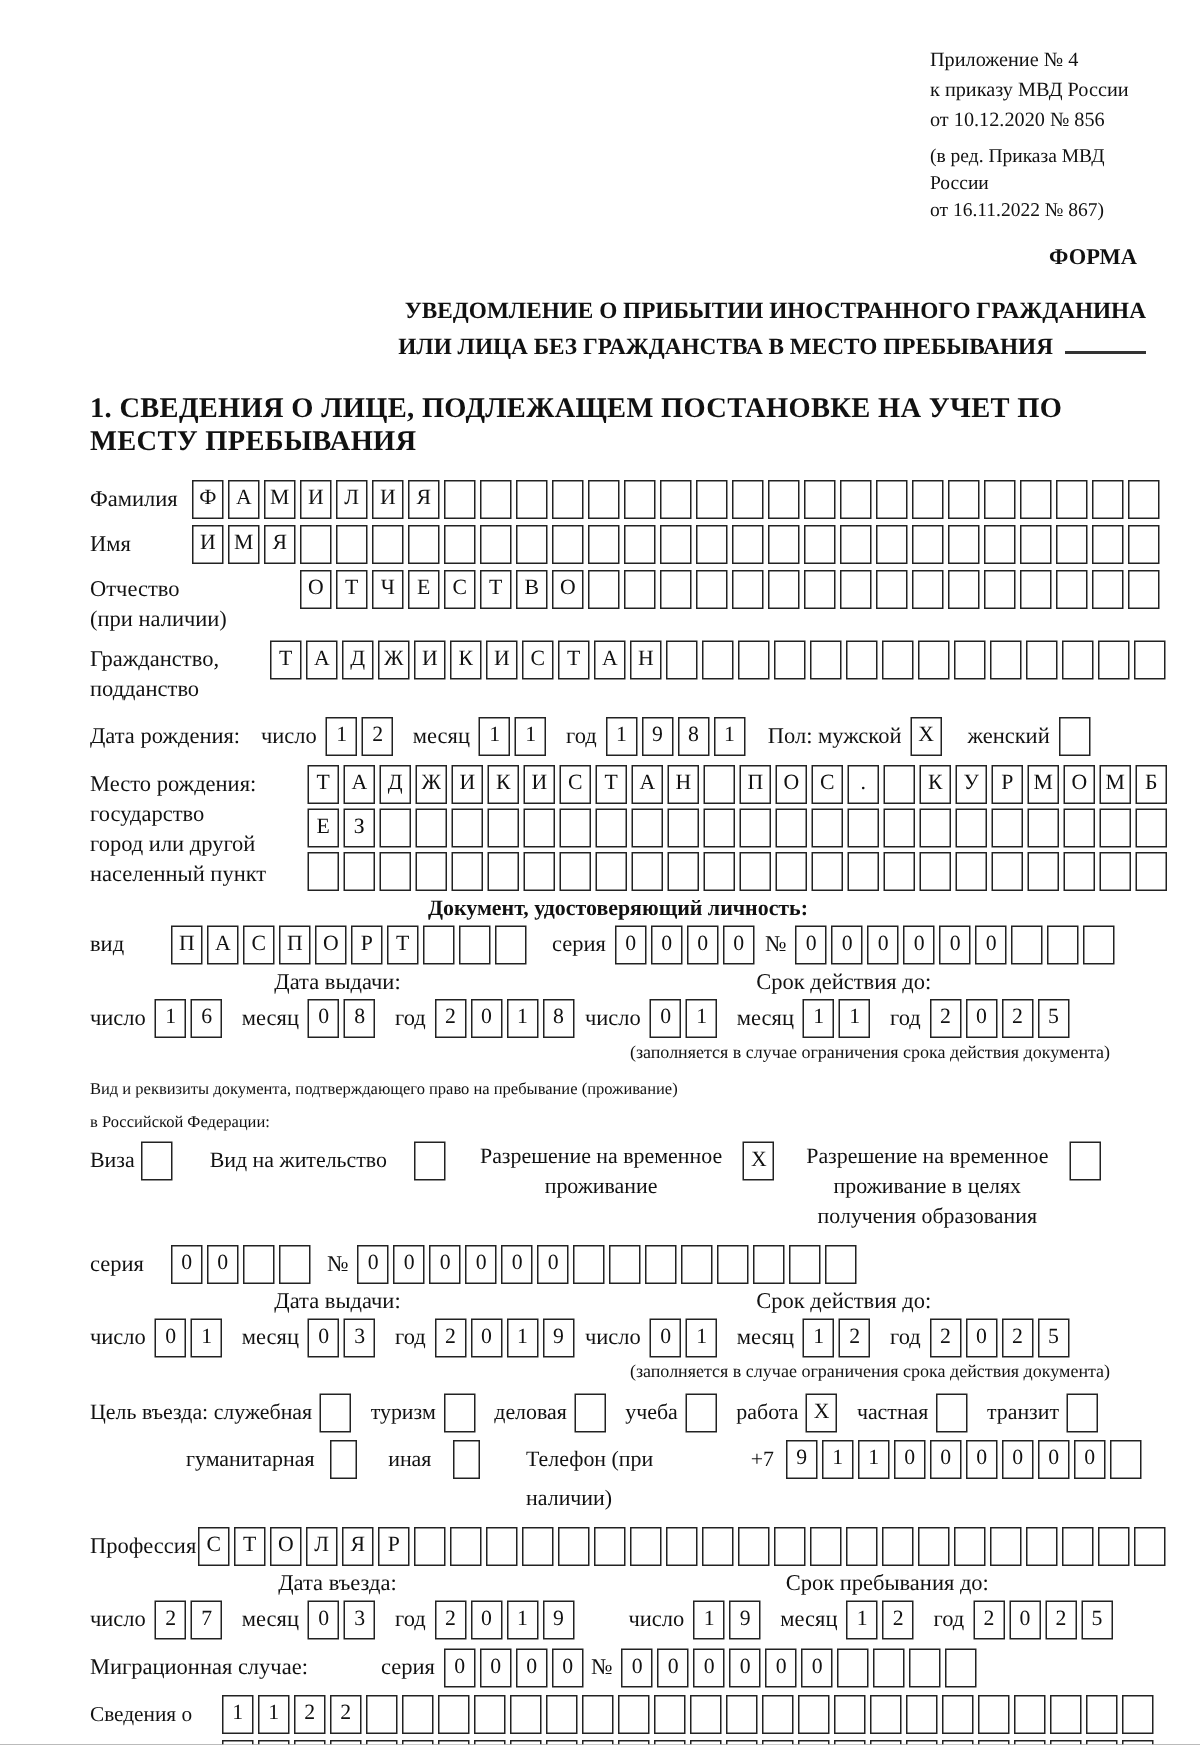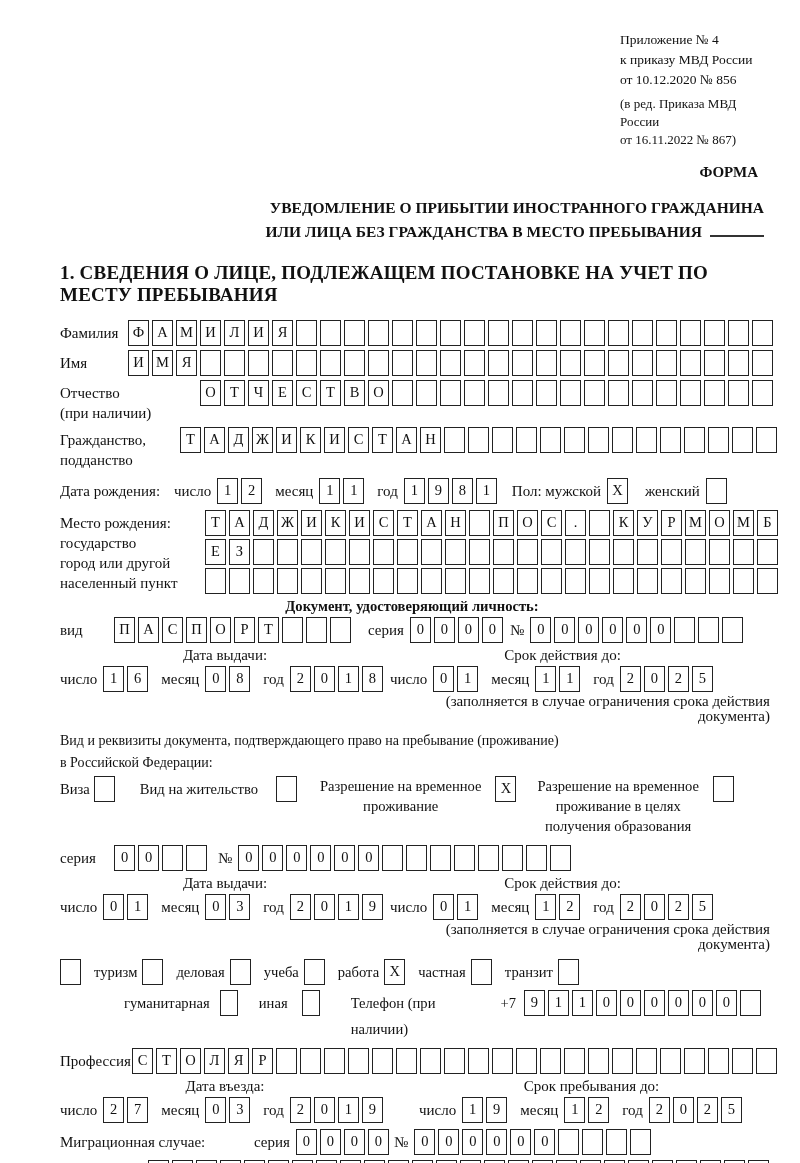--- a/index.html
+++ b/index.html
@@ -30,22 +30,22 @@
   .stack{display:flex;flex-direction:column;gap:3px;}
   .sl{font-size:15px;margin:0 6px 0 10px;line-height:26px;}
   .sl.first{margin-left:0;}
   .dates{display:flex;margin-top:4px;}
   .dates .dcol{display:flex;flex-direction:column;}
   .dates .dcol.left{width:385px;}
   .dhead{font-size:15px;text-align:center;line-height:17px;}
   .dhead.lft{width:330px;}
   .dhead.rgt{width:345px;}
   .dline{display:flex;margin-top:2px;}
-  .dnote{font-size:15px;line-height:15px;margin-top:2px;text-align:right;width:380px;}
-  .para{font-size:14px;line-height:22px;margin-top:6px;}
+  .dnote{font-size:12px;line-height:15px;margin-top:2px;text-align:center;width:380px;}
+  .para{font-size:11px;line-height:22px;margin-top:6px;}
   .permit-row{margin-top:2px;}
   .opt{display:inline-flex;flex-direction:column;text-align:center;font-size:14.6px;line-height:20px;}
   .plabel{font-size:14.6px;line-height:26px;}
   .purpose-row .plabel{margin-right:5px;}
   .purpose-row .cell{margin-right:13px;}
 </style>
 </head>
 <body>
 
 <div class="page">
@@ -209,20 +209,21 @@
         <span class="sl">месяц</span>
         <span class="cells"><span class="cell">1</span><span class="cell">2</span></span>
         <span class="sl">год</span>
         <span class="cells"><span class="cell">2</span><span class="cell">0</span><span class="cell">2</span><span class="cell">5</span></span>
       </div>
       <div class="dnote">(заполняется в случае ограничения срока действия документа)</div>
     </div>
   </div>
 
   <div class="frow purpose-row" style="margin-top:7px;">
+    <span class="plabel">Цель въезда: служебная</span>
     <span class="cell"></span>
     <span class="plabel">туризм</span>
     <span class="cell"></span>
     <span class="plabel">деловая</span>
     <span class="cell"></span>
     <span class="plabel">учеба</span>
     <span class="cell"></span>
     <span class="plabel">работа</span>
     <span class="cell">X</span>
     <span class="plabel">частная</span>

